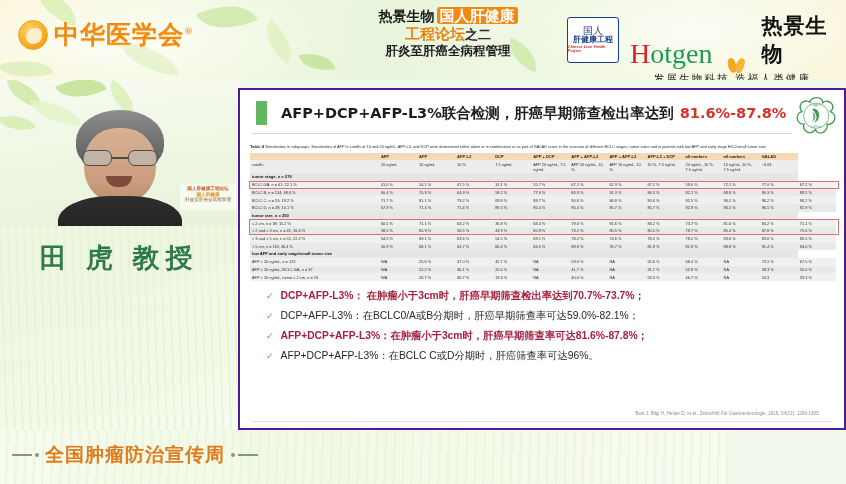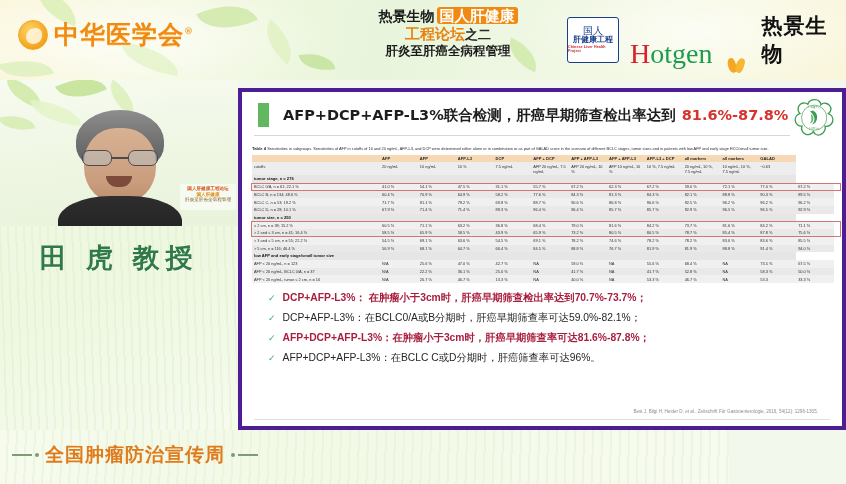--- a/index.html
+++ b/index.html
@@ -192,21 +192,21 @@
   #bottom-banner .bar { width: 20px; height:2px; background:#7d9b7a; }
   #bottom-banner .dot { width: 4px; height:4px; border-radius:50%; background:#7d9b7a; }
   #bottom-banner .bb-text {
     font-size: 19px; font-weight: bold; color:#e07b1c; letter-spacing: 1px;
   }
 
   
   #slide {
     position: absolute; left: 238px; top: 88px; width: 608px; height: 342px;
     background: #ffffff;
-    border: 4px solid #4c1d95;
+    border: 2px solid #4c1d95;
   }
 
   #slide-header {
     position: relative; height: 46px; padding: 0 10px; display:flex; align-items:center;
   }
   #slide-header .accent-bar {
     width: 11px; height: 24px; background:#64b761; margin: 0 14px 0 6px; flex:none;
   }
   #slide-title {
     font-size: 14.5px; font-weight: bold; color:#1d1d1d; white-space: nowrap;
@@ -291,20 +291,21 @@
     <div class="nl-b">肝健康工程</div>
     <div class="nl-c">Chinese Liver Health Project</div>
   </div>
 
   <div id="hotgen-block">
     <div class="hg-row">
       <div class="hg-word"><span class="c1">H</span><span class="c3">otgen</span></div>
       <div class="butterfly"></div>
       <div class="hg-cn">热景生物</div>
     </div>
+    <div class="hg-slogan">发展生物科技  造福人类健康</div>
   </div>
 </div>
 
 <div id="left-panel">
   <div id="video-tile">
     <div class="vleaf v1"></div>
     <div class="vleaf v2"></div>
     <div class="vleaf v3"></div>
     <div class="vleaf v4"></div>
     <div class="vleaf v5"></div>

